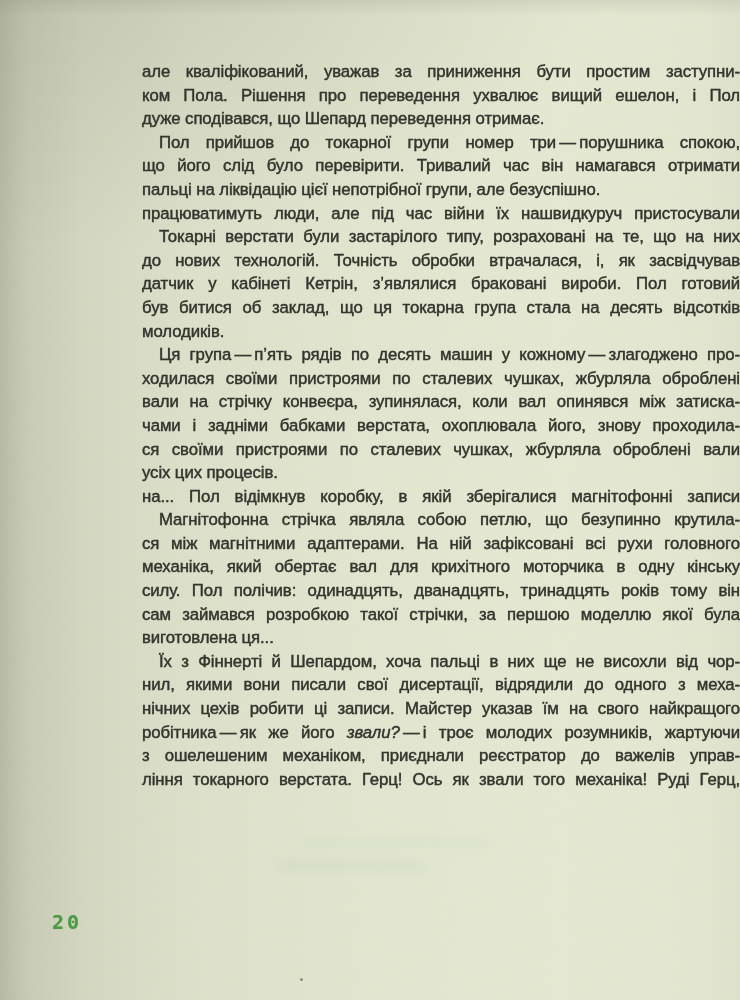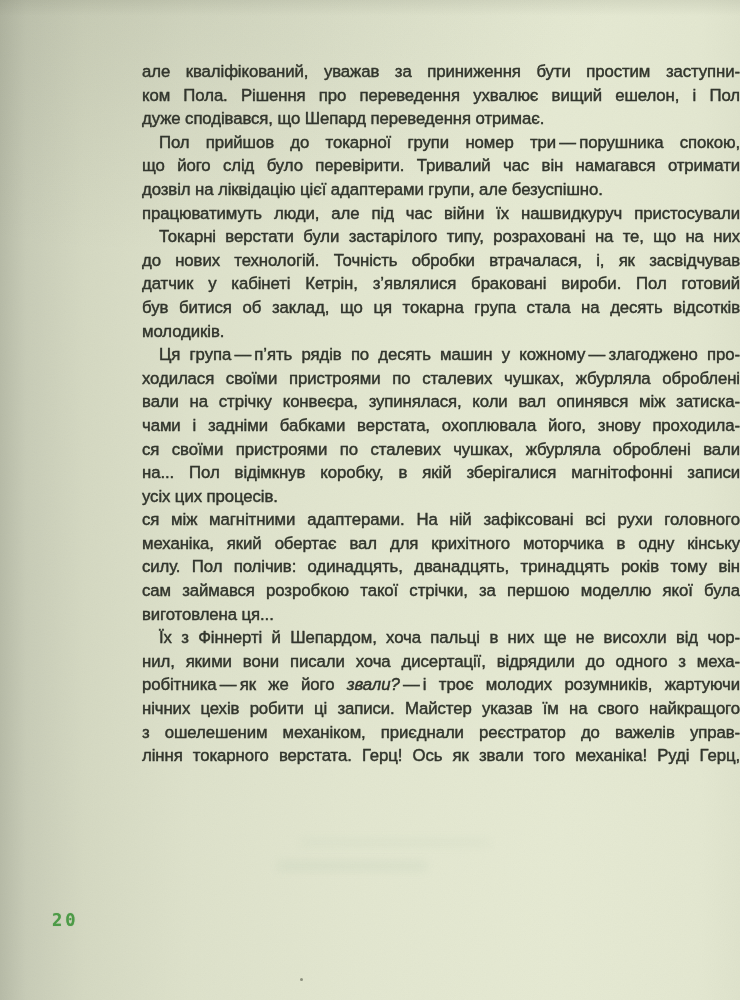--- a/index.html
+++ b/index.html
@@ -24,21 +24,21 @@
     text-shadow:0 0 0.7px rgba(48,52,43,0.45);
     margin-left:32px;
   }
   .ln{text-align:justify;text-align-last:justify;height:23.6px;}
   .ln.last{text-align-last:left;}
   .ln.ind{text-indent:17px;}
   .it{font-style:italic;}
   .pgnum{
     position:absolute;left:52px;top:910px;
     font-family:"DejaVu Sans Mono", monospace;
-    font-size:17px;font-weight:bold;letter-spacing:3px;
+    font-size:20px;font-weight:bold;letter-spacing:3px;
     color:#4a9a44;
     text-shadow:0 0 0.8px rgba(74,154,68,0.6);
   }
   .ghost{
     position:absolute;background:rgba(138,168,148,0.38);
     filter:blur(5px);opacity:0.28;pointer-events:none;
   }
   .ghost.g1{left:277px;top:861px;width:150px;height:10px;}
   .ghost.g2{left:300px;top:838px;width:190px;height:9px;opacity:0.16;}
   .speck{
@@ -56,57 +56,58 @@
 
     <div>
       <div class="ln">але кваліфікований, уважав за приниження бути простим заступни-</div>
       <div class="ln">ком Пола. Рішення про переведення ухвалює вищий ешелон, і Пол</div>
       <div class="ln last">дуже сподівався, що Шепард переведення отримає.</div>
     </div>
 
     <div>
       <div class="ln ind">Пол прийшов до токарної групи номер три — порушника спокою,</div>
       <div class="ln">що його слід було перевірити. Тривалий час він намагався отримати</div>
-      <div class="ln last">дозвіл на ліквідацію цієї адаптерами групи, але безуспішно.</div>
+      <div class="ln last">пальці на ліквідацію цієї непотрібної групи, але безуспішно.</div>
     </div>
 
     <div>
       <div class="ln">працюватимуть люди, але під час війни їх нашвидкуруч пристосували</div>
       <div class="ln ind">Токарні верстати були застарілого типу, розраховані на те, що на них</div>
       <div class="ln">до нових технологій. Точність обробки втрачалася, і, як засвідчував</div>
       <div class="ln">датчик у кабінеті Кетрін, з’являлися браковані вироби. Пол готовий</div>
       <div class="ln">був битися об заклад, що ця токарна група стала на десять відсотків</div>
       <div class="ln last">молодиків.</div>
     </div>
 
     <div>
       <div class="ln ind">Ця група — п’ять рядів по десять машин у кожному — злагоджено про-</div>
       <div class="ln">ходилася своїми пристроями по сталевих чушках, жбурляла оброблені</div>
       <div class="ln">вали на стрічку конвеєра, зупинялася, коли вал опинявся між затиска-</div>
       <div class="ln">чами і задніми бабками верстата, охоплювала його, знову проходила-</div>
       <div class="ln">ся своїми пристроями по сталевих чушках, жбурляла оброблені вали</div>
+      <div class="ln last">усіх цих процесів.</div>
       <div class="ln">на... Пол відімкнув коробку, в якій зберігалися магнітофонні записи</div>
-      <div class="ln last">усіх цих процесів.</div>
     </div>
 
     <div>
+      <div class="ln ind">Магнітофонна стрічка являла собою петлю, що безупинно крутила-</div>
       <div class="ln">ся між магнітними адаптерами. На ній зафіксовані всі рухи головного</div>
       <div class="ln">механіка, який обертає вал для крихітного моторчика в одну кінську</div>
       <div class="ln">силу. Пол полічив: одинадцять, дванадцять, тринадцять років тому він</div>
       <div class="ln">сам займався розробкою такої стрічки, за першою моделлю якої була</div>
       <div class="ln last">виготовлена ця...</div>
     </div>
 
     <div>
       <div class="ln ind">Їх з Фіннерті й Шепардом, хоча пальці в них ще не висохли від чор-</div>
-      <div class="ln">нил, якими вони писали хоча дисертації, відрядили до одного з меха-</div>
+      <div class="ln">нил, якими вони писали свої дисертації, відрядили до одного з меха-</div>
+      <div class="ln">нічних цехів робити ці записи. Майстер указав їм на свого найкращого</div>
       <div class="ln">
         <span>робітника — як же його </span><span class="it">звали?</span><span> — і троє молодих розумників, жартуючи</span>
       </div>
-      <div class="ln">нічних цехів робити ці записи. Майстер указав їм на свого найкращого</div>
       <div class="ln">з ошелешеним механіком, приєднали реєстратор до важелів управ-</div>
       <div class="ln">ління токарного верстата. Герц! Ось як звали того механіка! Руді Герц,</div>
     </div>
 
   </div>
 
   <div class="ghost g1"></div>
   <div class="ghost g2"></div>
   <div class="speck"></div>
 

